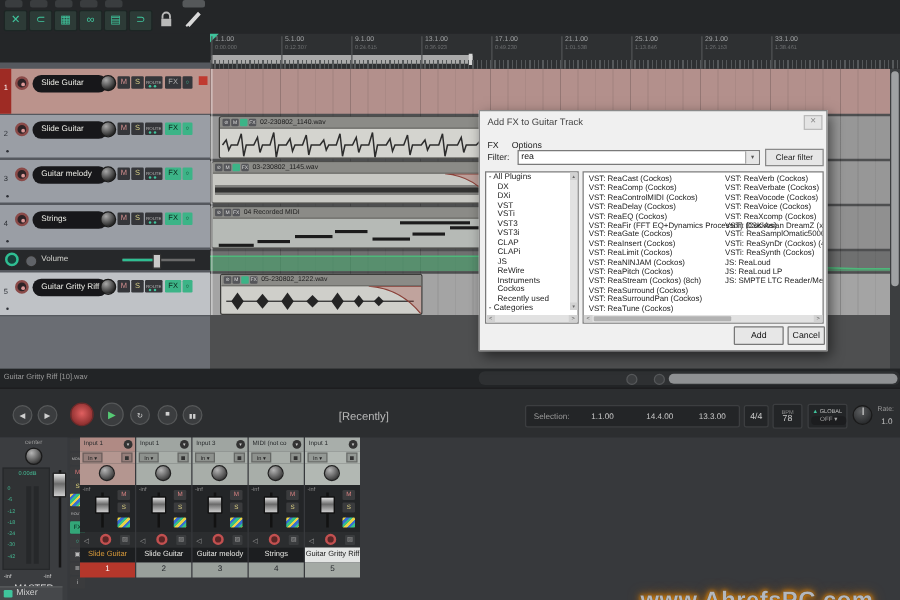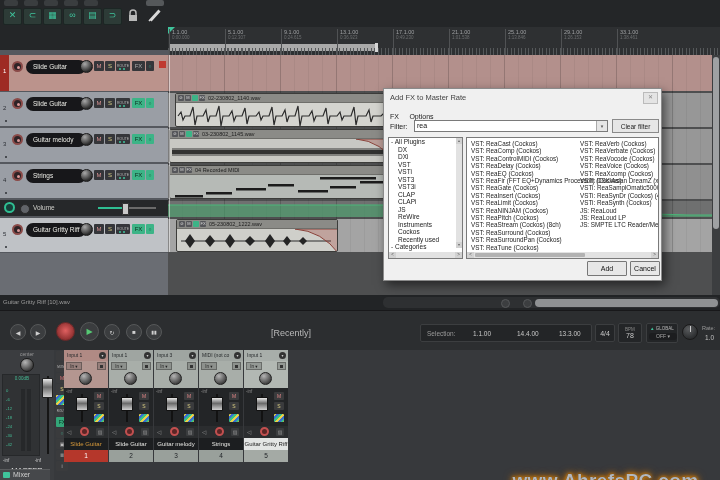--- a/index.html
+++ b/index.html
@@ -448,21 +448,21 @@
         </svg>
       </div>
     </div>
     <div id="cursor" class="a"></div>
   </div>
   <div id="vscroll" class="a">
       <div class="th"></div>
     </div>
 
   <div id="dlg" class="a">
-    <div class="dtitle">Add FX to Master Rate</div>
+    <div class="dtitle">Add FX to Guitar Track</div>
     <div class="dclose">✕</div>
     <div class="dmenu">
       <span>FX</span>
       <span>Options</span>
     </div>
     <div class="flabel">Filter:</div>
     <div class="fcombo">
       <span class="v">rea</span>
       <span class="ar">▾</span>
     </div>

